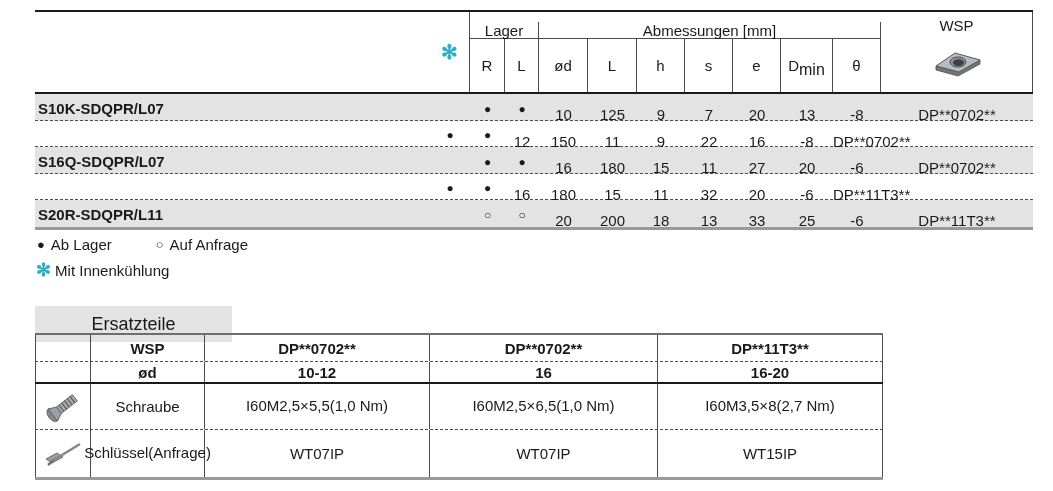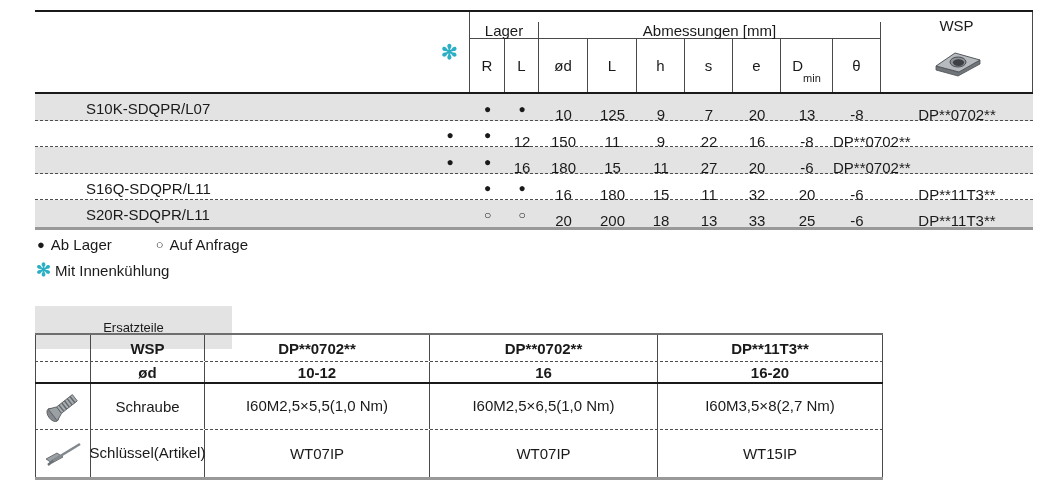--- a/index.html
+++ b/index.html
@@ -13,46 +13,46 @@
   .t1-grid { display:grid;
     grid-template-columns:395px 40px 35px 34px 49px 49px 48px 48px 48px 52px 48px 152px; }
   #t1-header { border-top:2px solid #1a1a1a; border-bottom:2px solid #1a1a1a;
     grid-template-rows:27px 53px; }
   .hc { display:flex; align-items:center; justify-content:center;
     font-size:15px; border-right:1px solid #4a4a4a; background:#fff; }
   .hc.bleft { border-left:1px solid #4a4a4a; }
   .hc.span2 { grid-row:1 / 3; }
   .hc.group { border-bottom:1px solid #4a4a4a;margin-top:10px; }
   .snow { color:#2aafc4; font-size:20px; font-weight:bold; }
-  .sub { font-size:11px; vertical-align:sub; position:relative; top:12px; }
+  .sub { font-size:16px; vertical-align:sub; position:relative; top:4px; }
   .wsp-cell { flex-direction:column; justify-content:flex-start; }
   .wsp-label { height:26px; display:flex; align-items:center; }
   .wsp-iconbox { flex:1; display:flex; align-items:center; justify-content:center; width:100%; }
 
   #t1-body { border-bottom:3px solid #999999; }
   .t1-row { display:grid;
     grid-template-columns:395px 40px 35px 34px 49px 49px 48px 48px 48px 52px 48px 152px;
     height:26.5px; align-items:center; font-size:15px; }
   .t1-row.alt { background:#e3e3e3; }
   .t1-row.dash { border-bottom:1px dashed #4d4d4d; }
-  .art { font-weight:normal; padding-left:3px;margin-left:48px; }
+  .art { font-weight:bold; padding-left:3px; }
   .ctr { text-align:center;margin-top:12px; }
   .dot { text-align:center; font-size:12px; }
 
   
   .legend-line { display:flex; align-items:center; font-size:15px; }
   #legend1 { left:37px; top:236px; }
   #legend2 { left:36px; top:259px; }
   .lsym { font-size:13px; margin-right:6px; }
   .lsnow { color:#2aafc4; font-size:18px; font-weight:bold; margin-right:4px; }
   .lgap { margin-left:44px; }
 
   
-  #tab { left:35px; top:306px; width:197px; height:43px; background:#e3e3e3;
-    display:flex; align-items:center; justify-content:center; font-size:13px; }
+  #tab { left:35px; top:306px; width:197px; height:36px; background:#e3e3e3;
+    display:flex; align-items:center; justify-content:center; font-size:18px; }
   #t2 { left:35px; top:333px; width:848px;
     border-top:2px solid #6e6e6e; border-bottom:3px solid #999999; }
   .t2-row { display:grid; grid-template-columns:56px 114px 225px 228px 225px; }
   .t2-r1 { height:27px; border-bottom:1px dashed #4d4d4d; }
   .t2-r2 { height:22px; border-bottom:2px solid #1a1a1a; }
   .t2-r3 { height:46px; border-bottom:1px dashed #4d4d4d; }
   .t2-r4 { height:47px; }
   .tc { display:flex; align-items:center; justify-content:center;
     font-size:15px; border-right:1px solid #4a4a4a; text-align:center; }
   .tc.bleft { border-left:1px solid #4a4a4a; }
@@ -116,34 +116,34 @@
       <div class="ctr">12</div>
       <div class="ctr">150</div>
       <div class="ctr">11</div>
       <div class="ctr">9</div>
       <div class="ctr">22</div>
       <div class="ctr">16</div>
       <div class="ctr">-8</div>
       <div class="ctr">DP**0702**</div>
     </div>
     <div class="t1-row alt dash">
+      <div class="art">S16Q-SDQPR/L07</div>
       <div></div>
       <div class="dot">●</div>
       <div class="dot">●</div>
       <div class="ctr">16</div>
       <div class="ctr">180</div>
       <div class="ctr">15</div>
       <div class="ctr">11</div>
       <div class="ctr">27</div>
       <div class="ctr">20</div>
       <div class="ctr">-6</div>
       <div class="ctr">DP**0702**</div>
     </div>
     <div class="t1-row dash">
-      <div class="art">S16Q-SDQPR/L11</div>
       <div></div>
       <div class="dot">●</div>
       <div class="dot">●</div>
       <div class="ctr">16</div>
       <div class="ctr">180</div>
       <div class="ctr">15</div>
       <div class="ctr">11</div>
       <div class="ctr">32</div>
       <div class="ctr">20</div>
       <div class="ctr">-6</div>
@@ -228,19 +228,19 @@
   <div class="t2-row t2-r4">
     <div class="tc bleft">
       <svg width="42" height="32" viewBox="0 0 42 32">
         <polygon points="4,21 15,15 21,19 10,25" fill="#9ba0a4" stroke="#55595d" stroke-width="0.8"></polygon>
         <line x1="6" y1="27" x2="12" y2="22" stroke="#6b7074" stroke-width="2.4"></line>
         <line x1="11" y1="22.5" x2="38" y2="6" stroke="#83888c" stroke-width="2.6"></line>
       </svg>
     </div>
     <div class="tc two-line">
       <span>Schlüssel</span>
-      <span>(Artikel)</span>
+      <span>(Anfrage)</span>
     </div>
     <div class="tc">WT07IP</div>
     <div class="tc">WT07IP</div>
     <div class="tc">WT15IP</div>
   </div>
 </div>
 
 </body></html>

